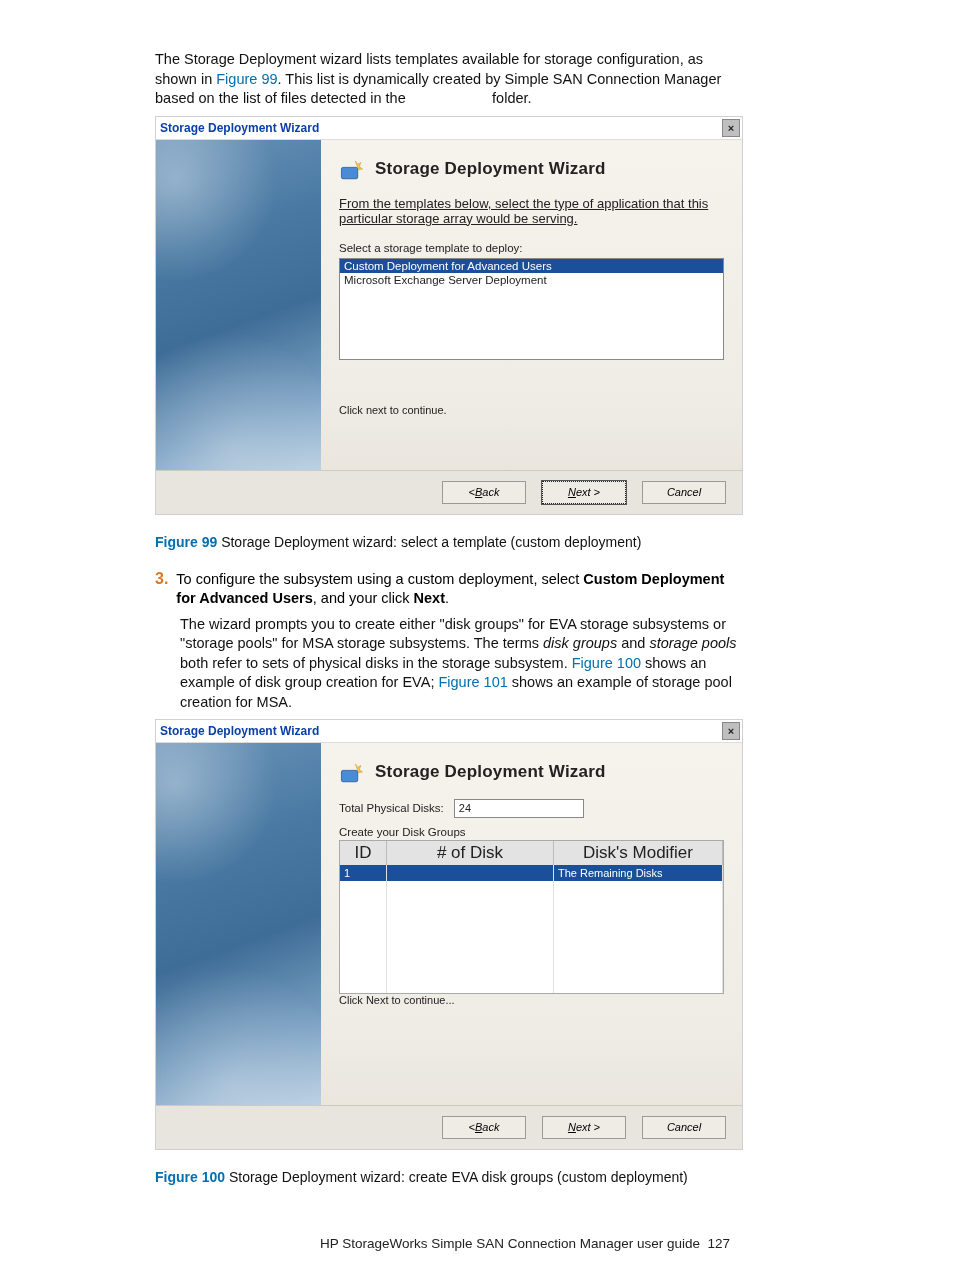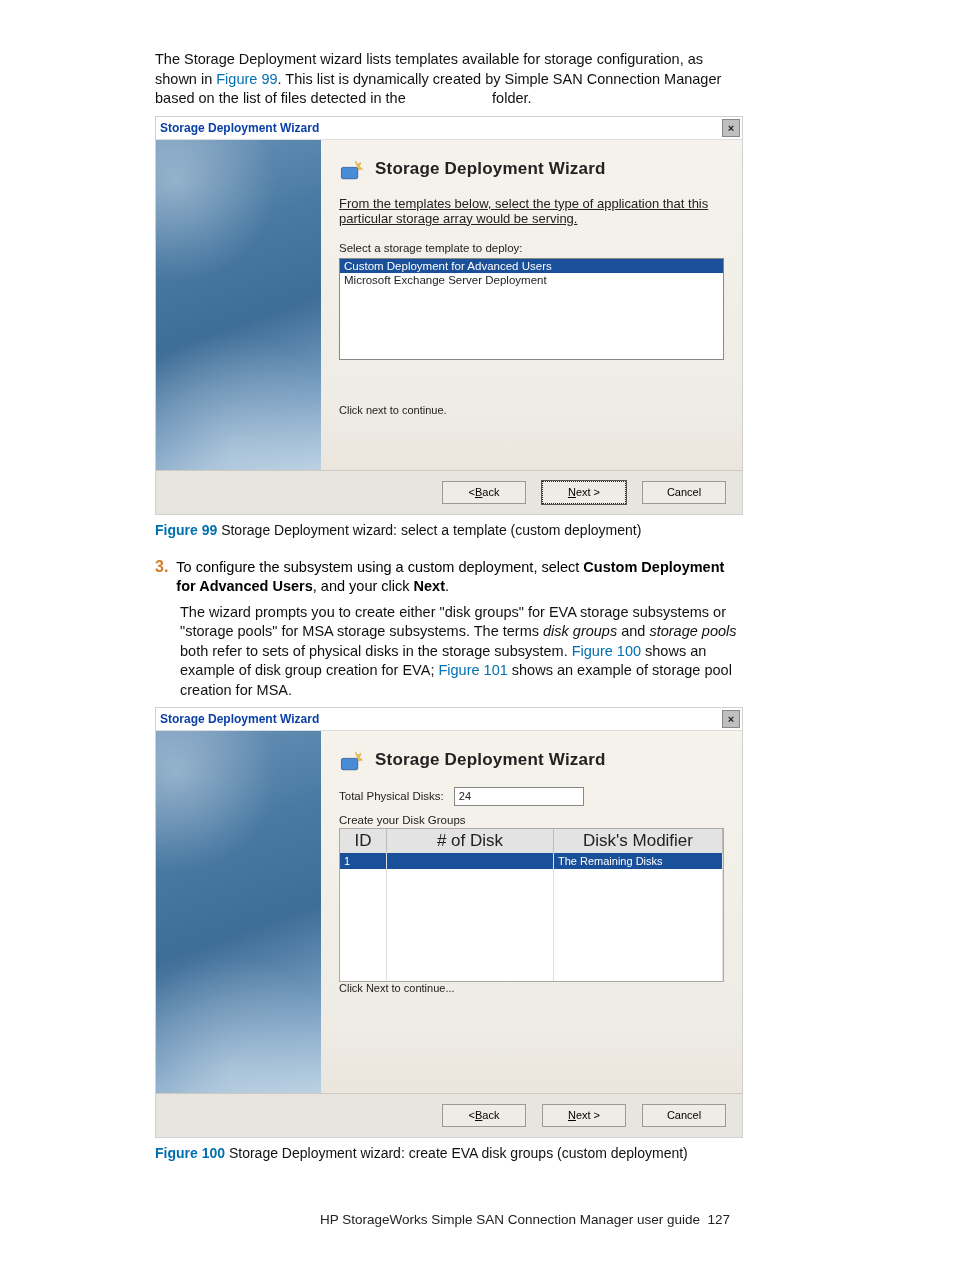--- a/index.html
+++ b/index.html
@@ -10,21 +10,21 @@
     color: #000;
     width: 954px;
   }
   .page {
     padding: 50px 30px 30px 155px;
     width: 770px;
     box-sizing: border-box;
   }
   p { margin: 0 0 6px 0; font-size: 14.5px; line-height: 1.35; color:#111;}
   .link { color: #0070b0; }
-  .caption { font-size: 14px; margin-top: 6px; margin-bottom: 18px; }
+  .caption { font-size: 14px; margin-top: 18px; margin-bottom: 18px; }
   .figlabel { color: #0070b0; font-weight: bold; }
   .step-num { color: #d47c2a; font-weight: bold; }
   .step-row { display:flex; gap:8px; margin-bottom:6px; }
   .step-body { flex:1; font-size:14.5px; line-height:1.35; }
   .indent-step { margin-left: 25px; }
   .footer { text-align: right; font-size: 13.5px; color:#222; margin-top:50px; padding-right:10px;}
   .mono { font-family: "Courier New", monospace; }
   .bold { font-weight: bold; }
   .italic { font-style: italic; }
 
@@ -85,20 +85,21 @@
     border:1px solid #888; background:#fff; height:100px; font-size:11.5px;
   }
   .listrow { padding:1px 4px; }
   .listrow.sel { background:#1a4f99; color:#fff; }
   .hint { margin-top:44px; font-size:11px; }
   .btnrow {
     border-top:1px solid #cfcac0;
     padding:10px 16px;
     display:flex; justify-content:flex-end; gap:16px;
     background:#e8e5de;
+    font-style:italic;
   }
   .dbtn {
     min-width:70px; height:21px; font-size:11px;
     background:#efece6; border:1px solid #999;
     display:inline-flex; align-items:center; justify-content:center;
     padding:0 6px;
   }
   .dbtn.focus { border:1px dotted #222; outline:1px solid #555; }
   .dbtn.disabled { color:#9a9a9a; }
   .underline-char { text-decoration: underline; }

